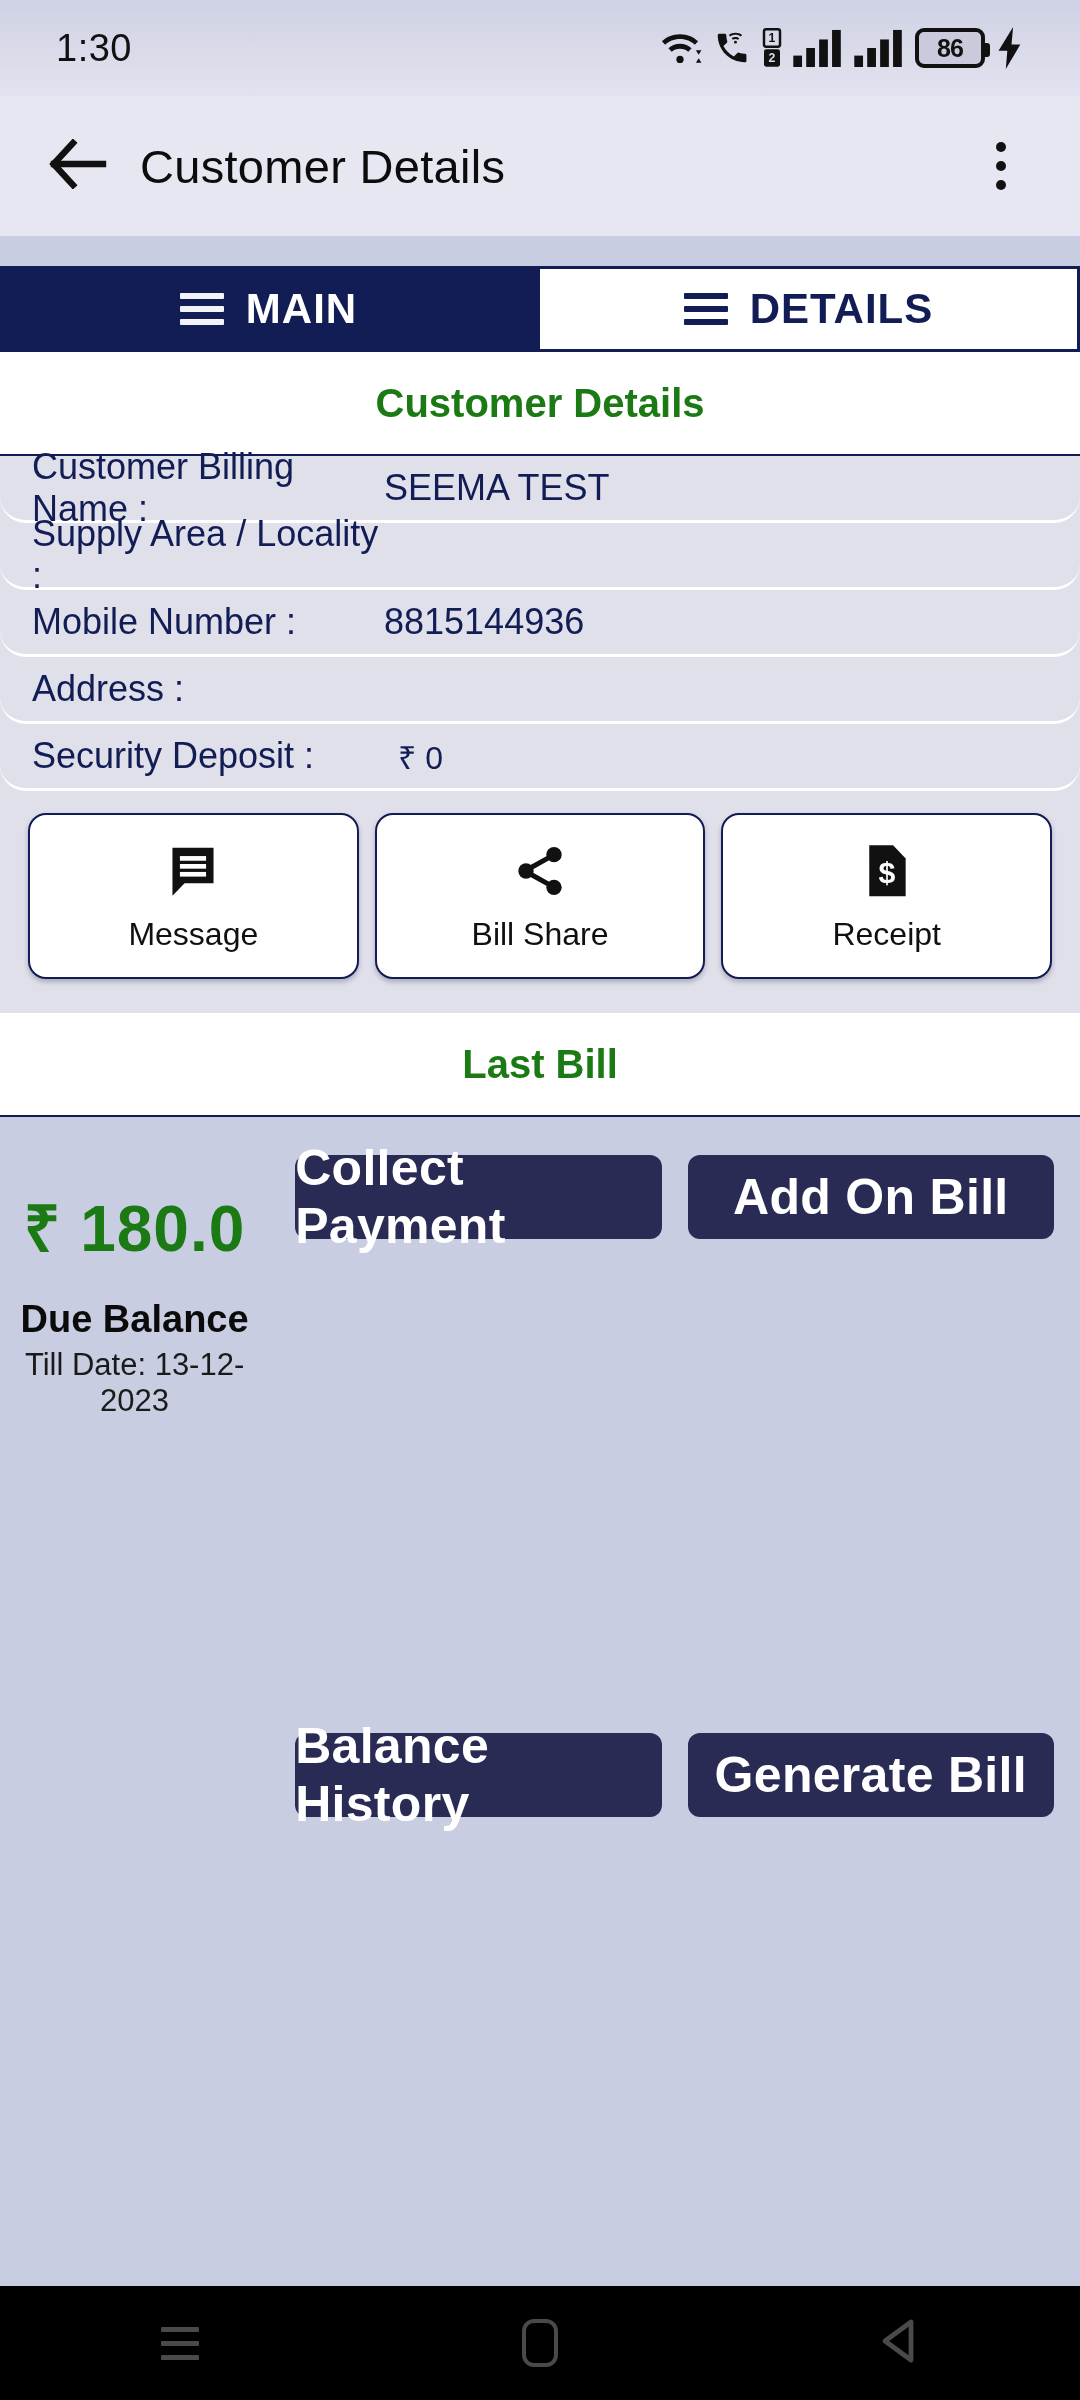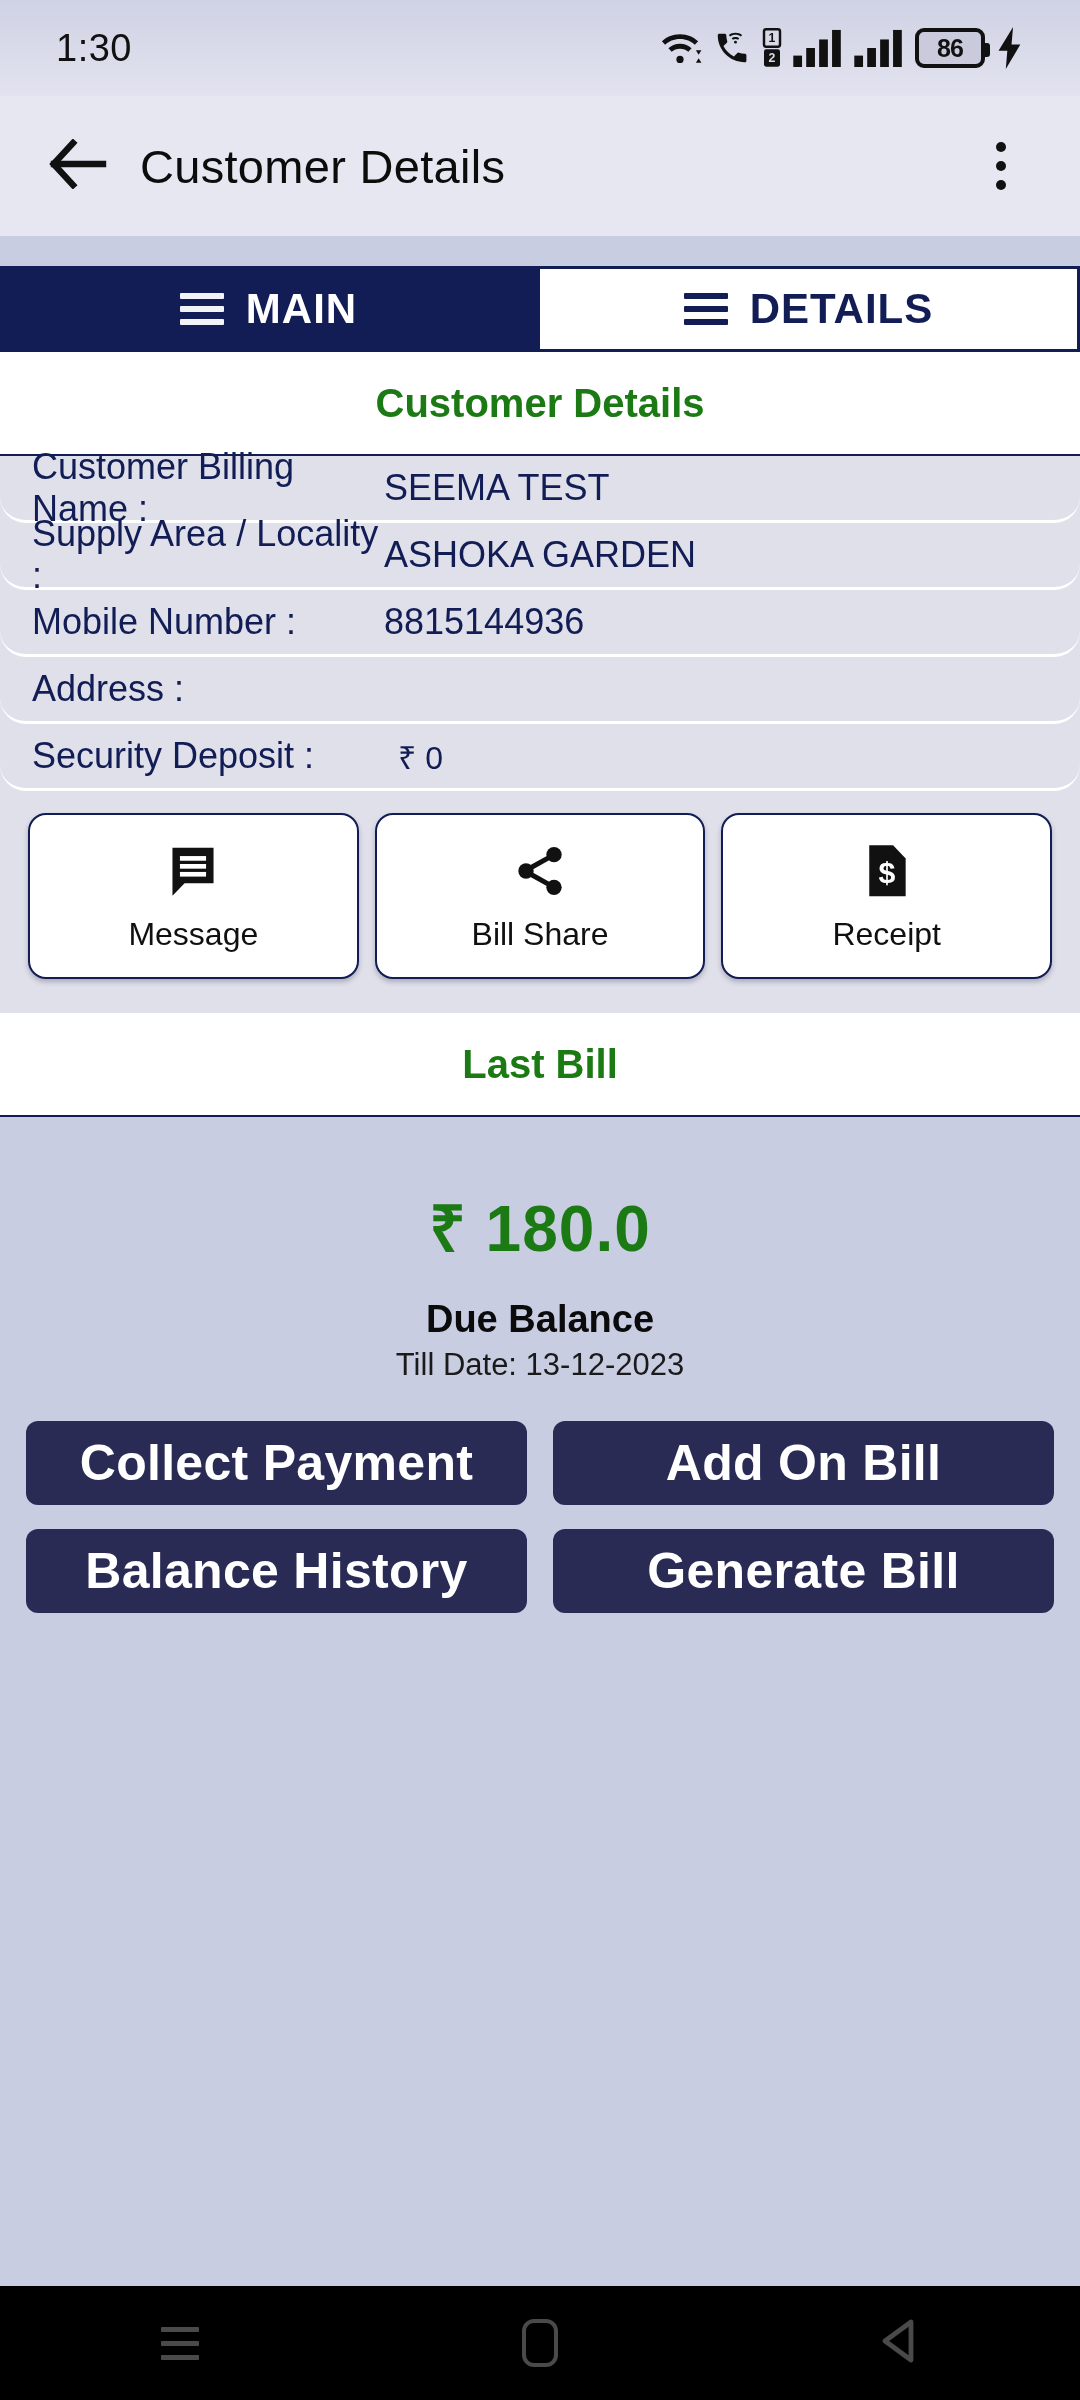--- a/index.html
+++ b/index.html
@@ -74,21 +74,21 @@
   .cards { background:#DFE0EA; display:flex; gap:16px; padding:22px 28px 34px 28px; }
   .card {
     flex:1; height:166px; background:#FFFFFF; border:2px solid #121C55; border-radius:18px;
     display:flex; flex-direction:column; align-items:center; justify-content:center; gap:14px;
     box-shadow:0 3px 5px rgba(40,40,70,0.28);
   }
   .card-ico { height:62px; display:flex; align-items:center; justify-content:center; }
   .card-label { font-size:32px; color:#101010; }
 
   
-  .lastbill { background:#C9CDE2; flex:1; display:flex; flex-direction:column; }
+  .lastbill { background:#C9CDE2; flex:1; display:flex; flex-direction:row; }
   .amount-wrap { padding-top:66px; text-align:center; }
   .amount { font-size:64px; font-weight:700; color:#1C7A14; letter-spacing:1px; }
   .due-label { font-size:38px; font-weight:700; color:#0B0B0B; margin-top:28px; }
   .till-date { font-size:31px; color:#1A1A1A; margin-top:6px; }
 
   .btn-grid { display:grid; grid-template-columns:1fr 1fr; gap:24px 26px; padding:38px 26px 0 26px; }
   .nbtn {
     height:84px; background:#2A2B55; border-radius:12px; color:#FFFFFF;
     display:flex; align-items:center; justify-content:center;
     font-size:50px; font-weight:700; letter-spacing:0.3px;
@@ -201,21 +201,20 @@
     <div class="section-title">Customer Details</div>
   </div>
 
   <div class="details">
     <div class="drow">
       <div class="dlabel">Customer Billing Name :</div>
       <div class="dvalue">SEEMA TEST</div>
     </div>
     <div class="drow">
       <div class="dlabel">Supply Area / Locality :</div>
-      <div class="dvalue">ASHOKA GARDEN</div>
     </div>
     <div class="drow">
       <div class="dlabel">Mobile Number :</div>
       <div class="dvalue">8815144936</div>
     </div>
     <div class="drow">
       <div class="dlabel">Address :</div>
       <div class="dvalue"></div>
     </div>
     <div class="drow deposit">

